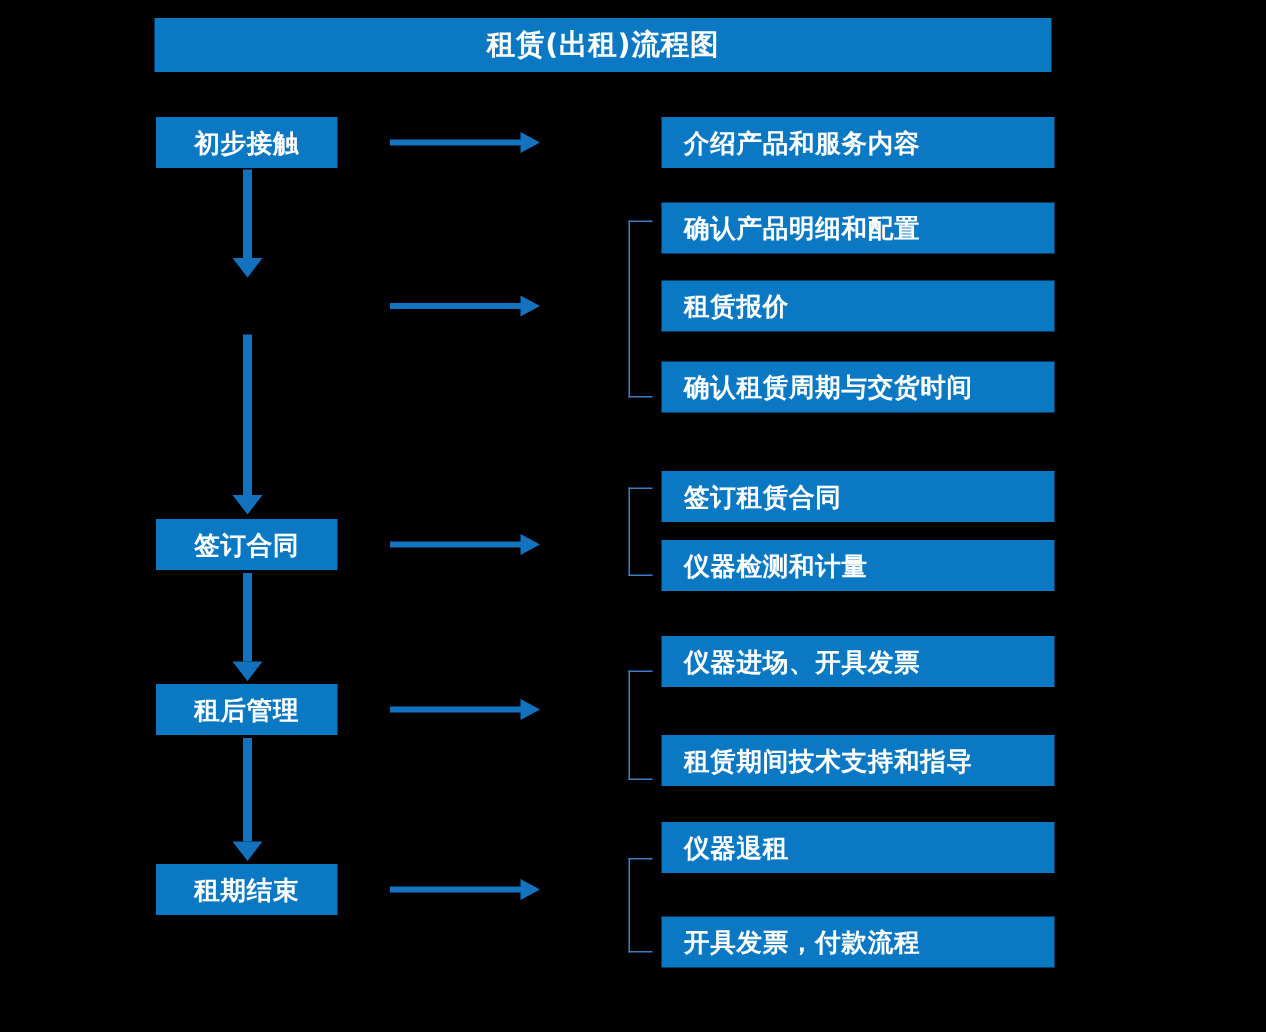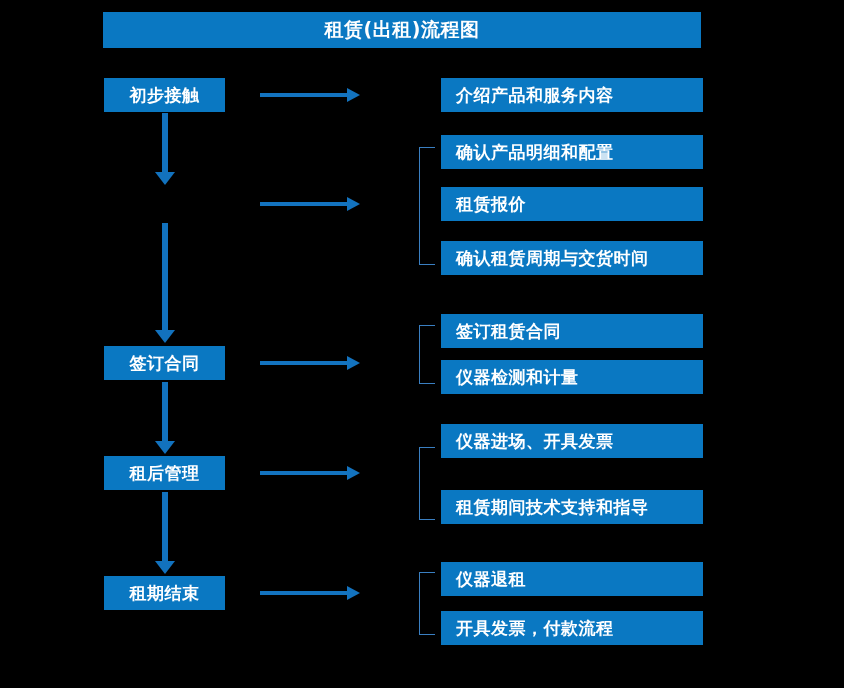--- a/index.html
+++ b/index.html
@@ -200,17 +200,17 @@
   <div class="box detail-box" style="top:360px;">仪器检测和计量</div>
 
   <div class="bracket" style="left:419px; top:447px; height:73px;"></div>
 
   <div class="box detail-box" style="top:424px;">仪器进场、开具发票</div>
 
   <div class="box detail-box" style="top:490px;">租赁期间技术支持和指导</div>
 
   <div class="bracket" style="left:419px; top:572px; height:63px;"></div>
 
-  <div class="box detail-box" style="top:562px;padding-left:15px;">仪器退租</div>
+  <div class="box detail-box" style="top:548px;padding-left:15px;">仪器退租</div>
 
   <div class="box detail-box" style="top:611px;">开具发票，付款流程</div>
 
 </div>
 
 </body></html>

